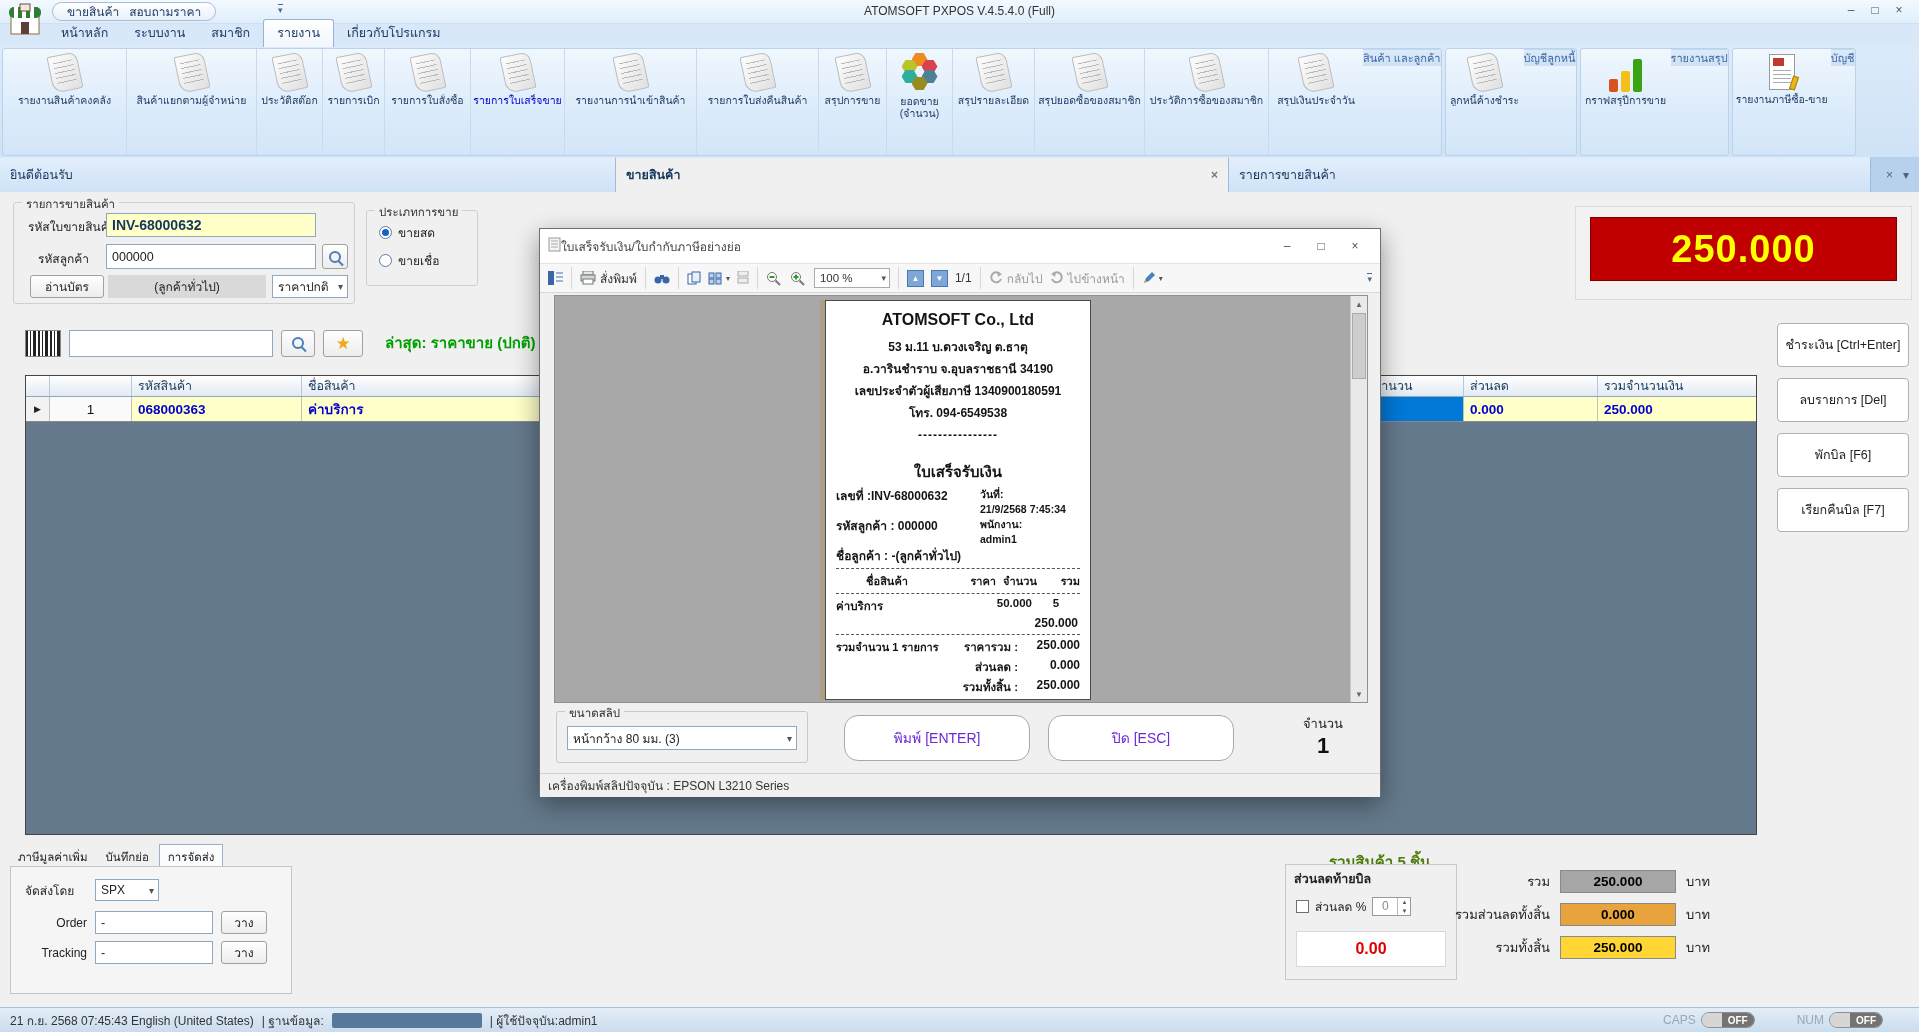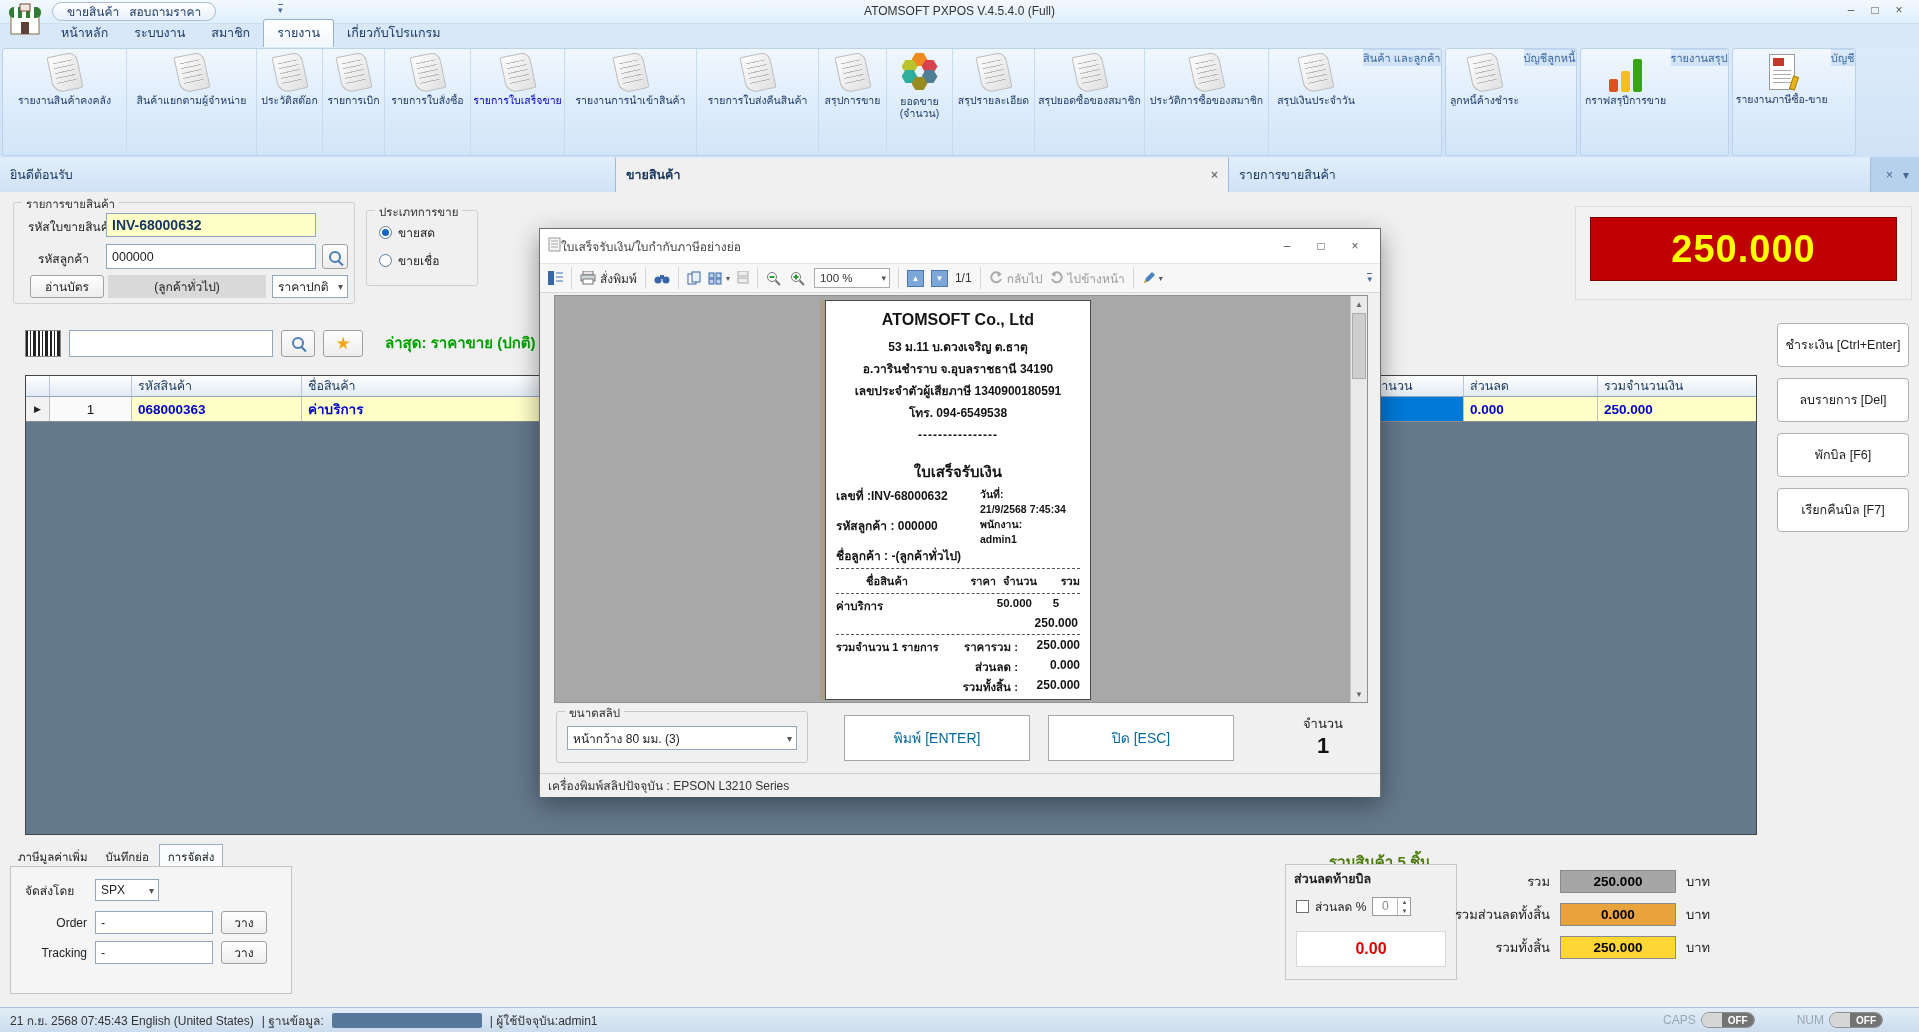--- a/index.html
+++ b/index.html
@@ -159,21 +159,21 @@
   .r-item .n{flex:1;text-align:left;}
   .r-item .p{width:58px;text-align:right;}
   .r-item .q{width:48px;text-align:center;}
   .r-itotal{font-size:12px;text-align:right;margin:1px 2px 4px 0;}
   .r-trow{display:flex;font-size:11.5px;margin:2px 0;}
   .r-trow .a{flex:1;font-size:11px;}
   .r-trow .b{width:78px;text-align:right;}
   .r-trow .c{width:62px;text-align:right;font-size:12px;}
   #dlg-status{position:absolute;left:0;right:0;top:544px;height:24px;border-top:1px solid #d0d0d0;display:flex;align-items:center;padding:0 8px;font-size:12px;color:#333;background:#f0f0f0;}
   .big-one{font-size:22px;font-weight:bold;color:#111;text-align:center;}
-  .dlg-btn{position:absolute;height:46px;background:#fff;border:1px solid #a8a8a8;border-radius:0;display:flex;align-items:center;justify-content:center;font-size:14px;color:#0369a1;}
+  .dlg-btn{position:absolute;height:46px;background:#fff;border:1px solid #a8a8a8;border-radius:14px;display:flex;align-items:center;justify-content:center;font-size:14px;color:#6d28d9;}
 </style>
 </head>
 <body>
 
 <div class="app">
 
   <div class="abs" id="titlebar">
     <div id="qat">
       <span class="qat-btn">ขายสินค้า</span>
       <span class="qat-btn">สอบถามราคา</span>

